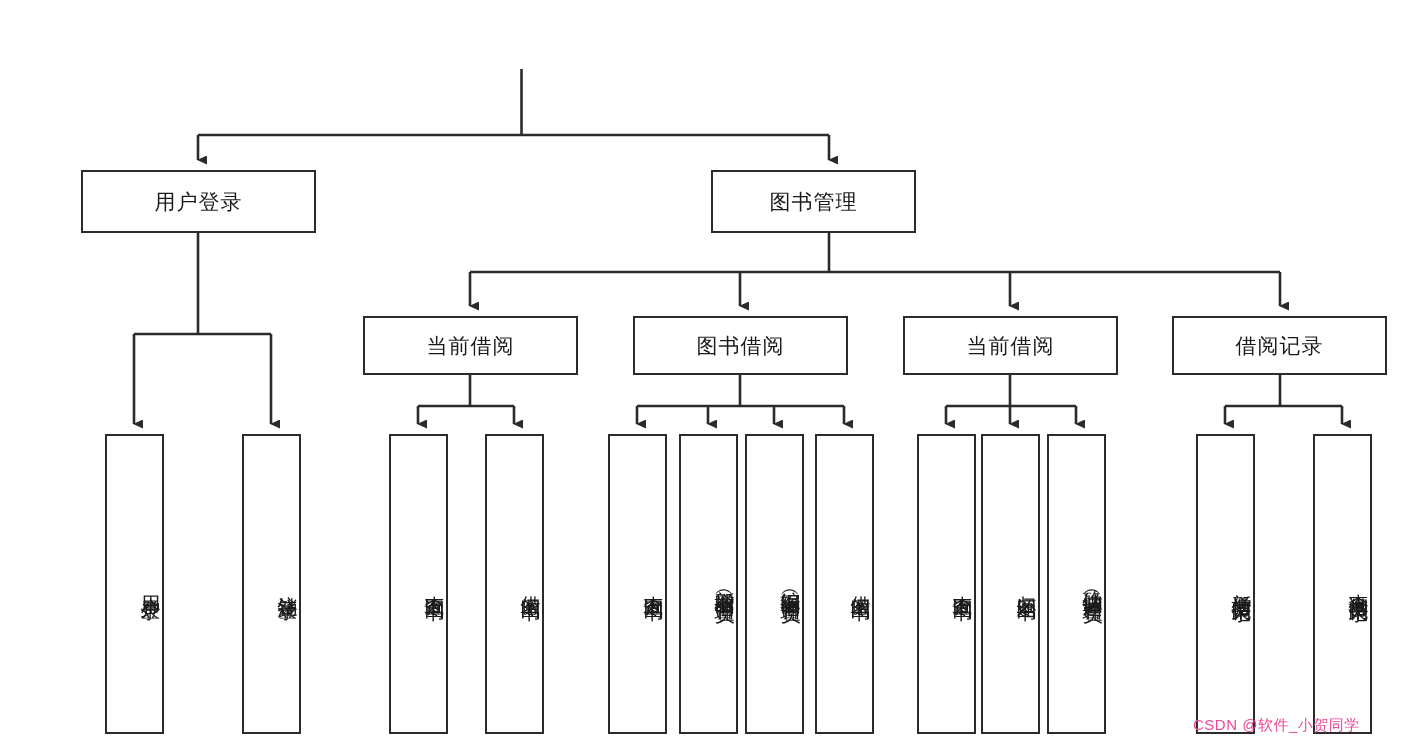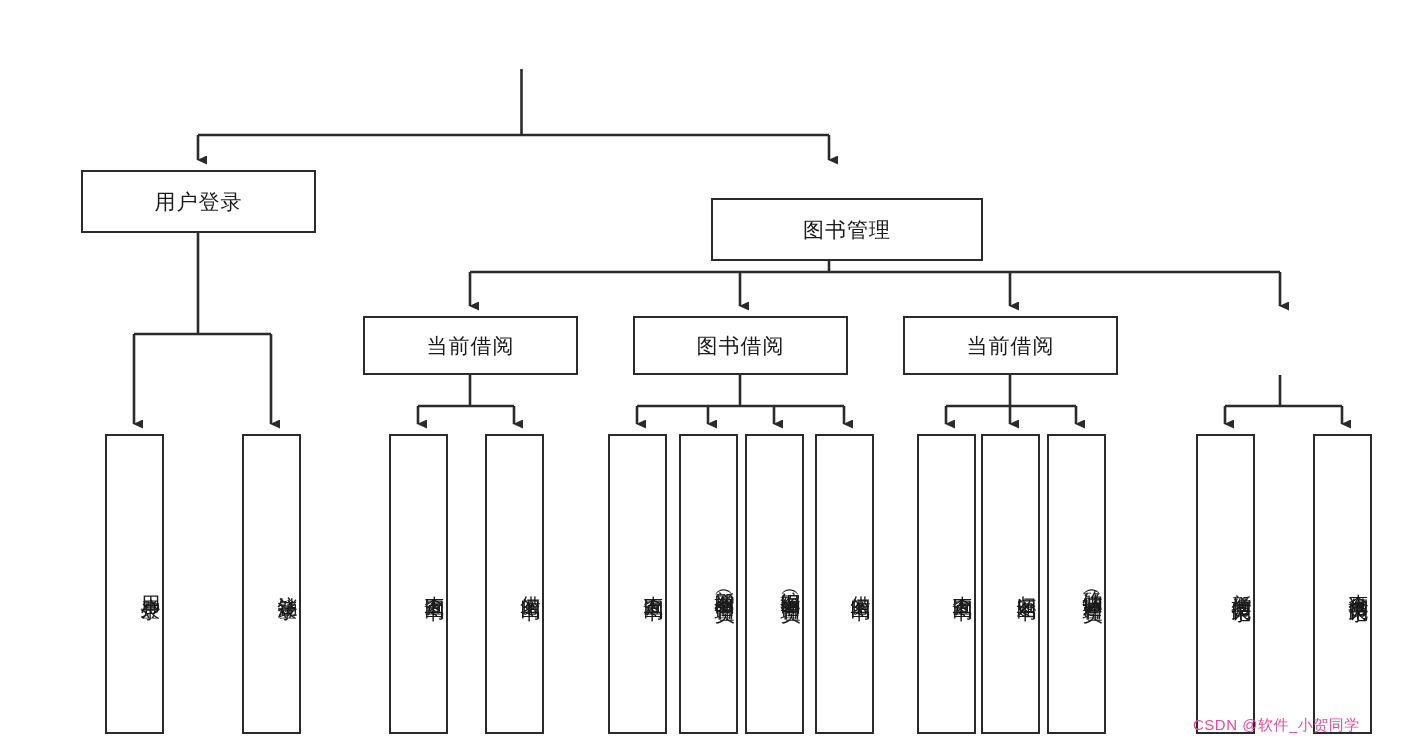--- a/index.html
+++ b/index.html
@@ -120,32 +120,35 @@
       <path d="M1225,406 L1342,406"></path>
       <path d="M1225,406 L1225,424" marker-end="url(#arr)"></path>
       <path d="M1342,406 L1342,424" marker-end="url(#arr)"></path>
     </g>
   </svg>
 
 
   <div class="node h" style="left:81px;top:170px;width:235px;height:63px;">
     <span class="lbl">用户登录</span>
   </div>
-  <div class="node h" style="left:711px;top:170px;width:272px;height:63px;margin-top:28px;">
+  <div class="node h" style="left:711px;top:170px;width:205px;height:63px;">
     <span class="lbl">图书管理</span>
   </div>
 
   <div class="node h" style="left:363px;top:316px;width:215px;height:59px;">
     <span class="lbl">当前借阅</span>
   </div>
   <div class="node h" style="left:633px;top:316px;width:215px;height:59px;">
     <span class="lbl">图书借阅</span>
   </div>
   <div class="node h" style="left:903px;top:316px;width:215px;height:59px;justify-content:center;">
     <span class="lbl">当前借阅</span>
+  </div>
+  <div class="node h" style="left:1172px;top:316px;width:215px;height:59px;">
+    <span class="lbl">借阅记录</span>
   </div>
 
   <div class="node v" style="left:105px;top:434px;width:59px;height:300px;">
     <span class="lbl">用户登录</span>
   </div>
   <div class="node v" style="left:242px;top:434px;width:59px;height:300px;">
     <span class="lbl">注销登录</span>
   </div>
   <div class="node v" style="left:389px;top:434px;width:59px;height:300px;">
     <span class="lbl">查询图书</span>

